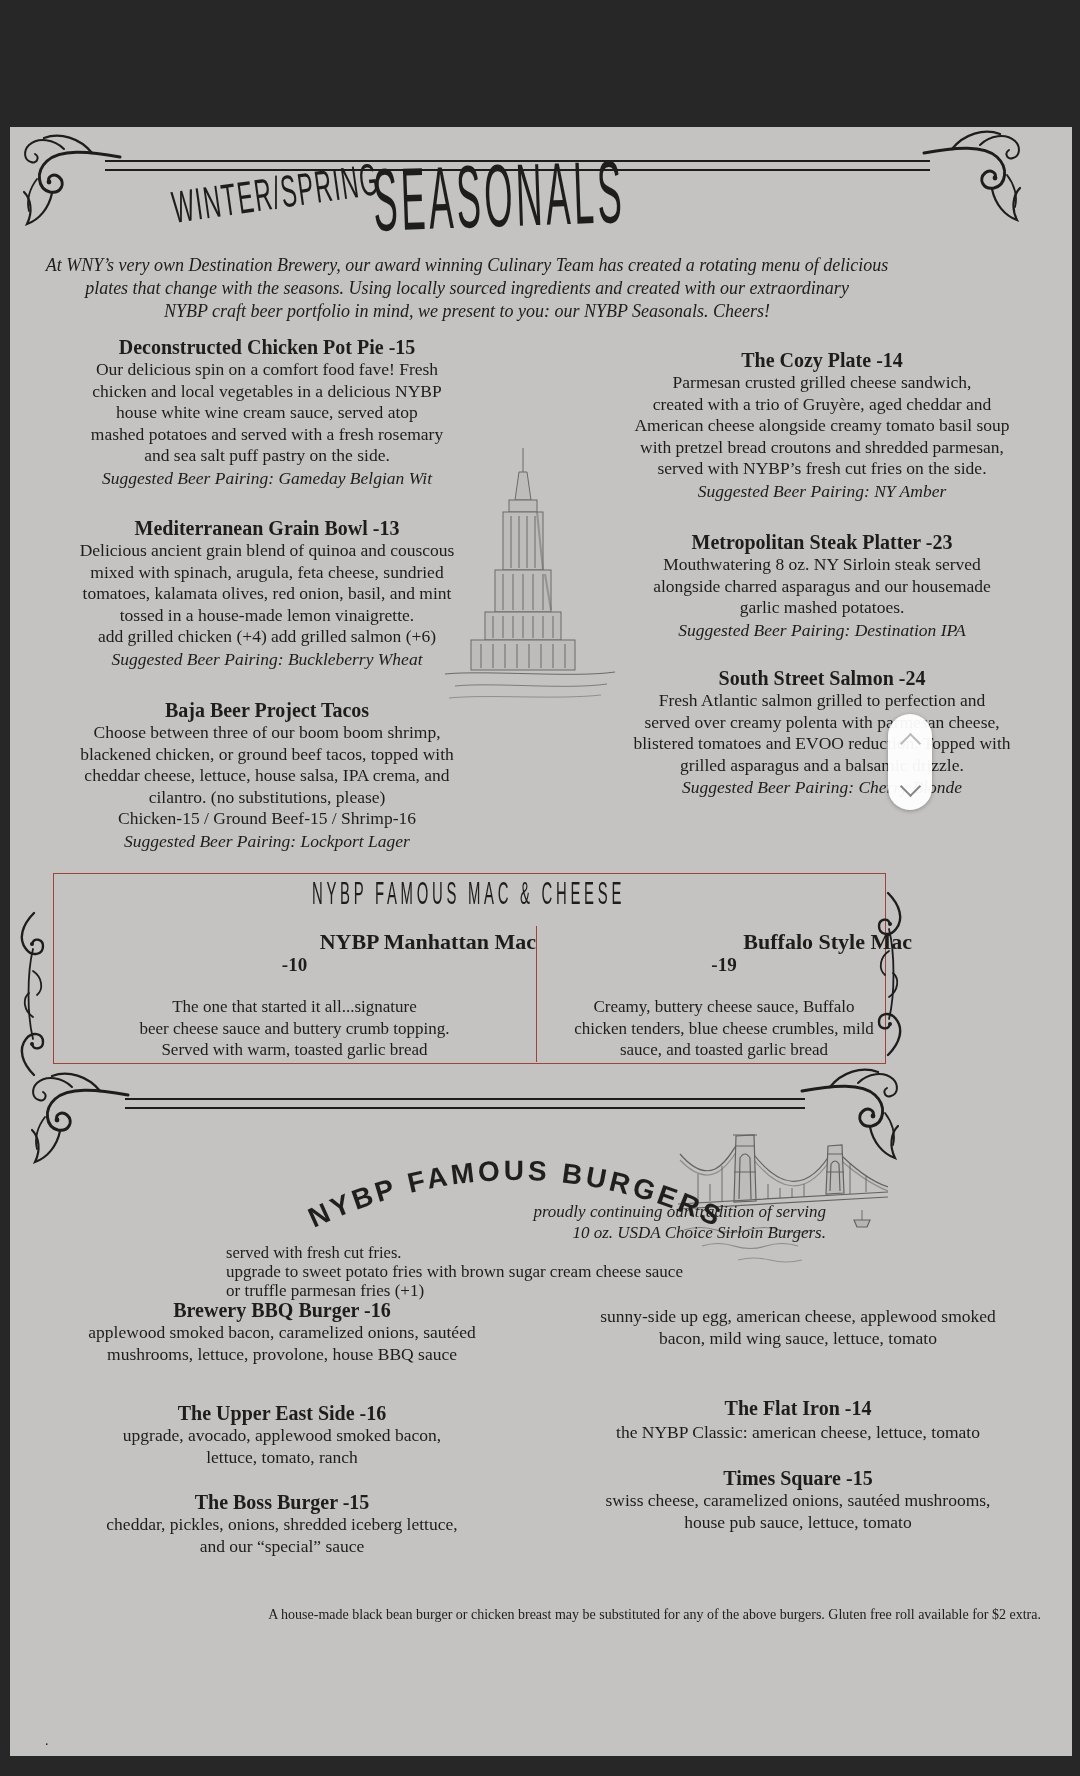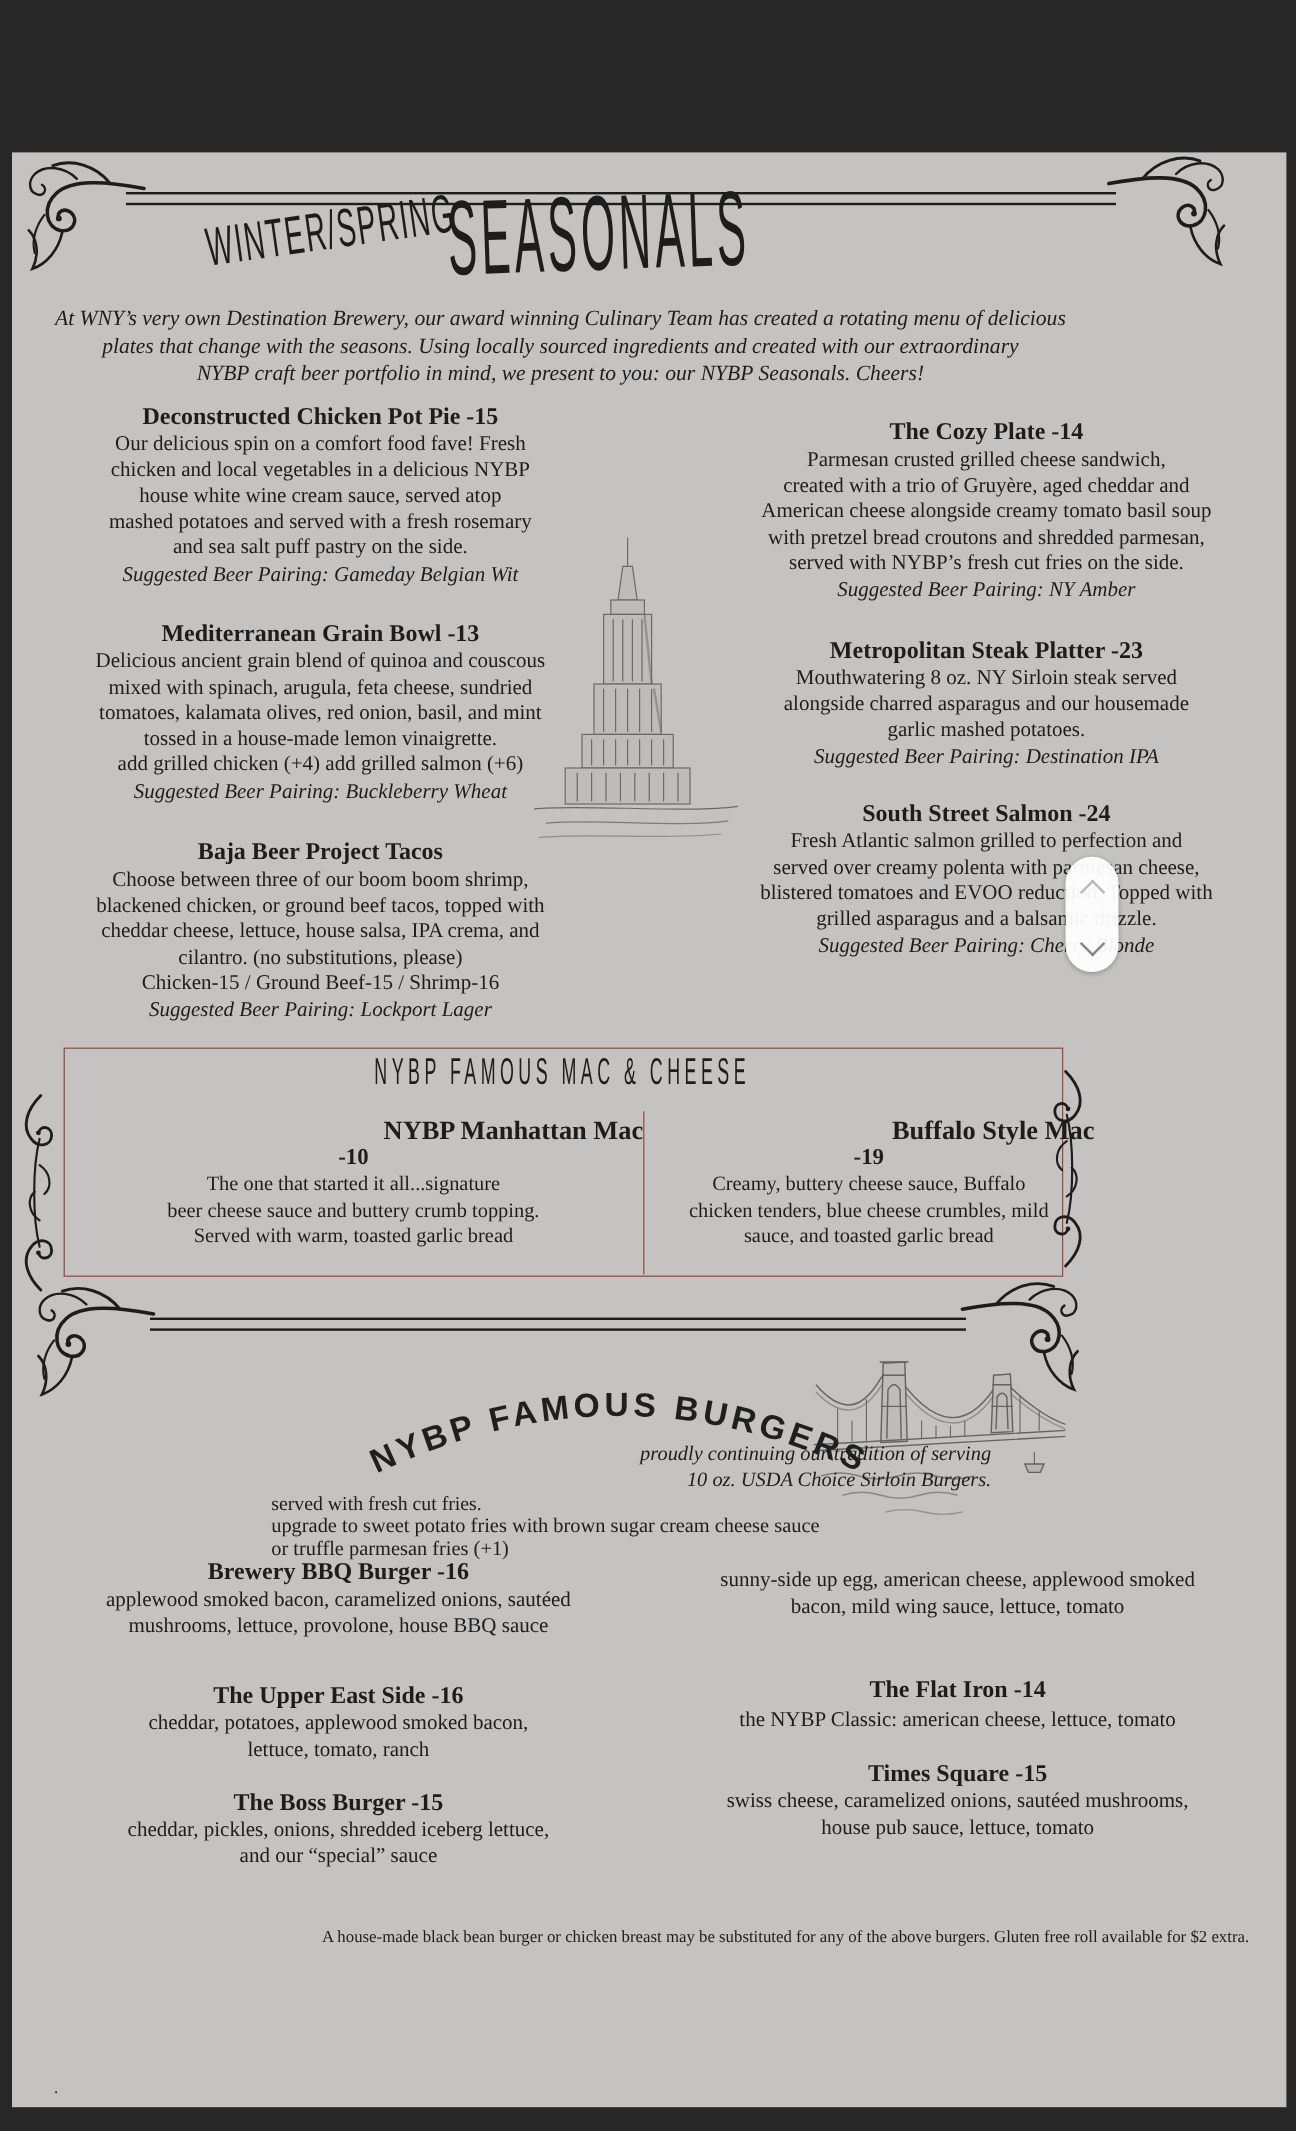--- a/index.html
+++ b/index.html
@@ -29,21 +29,21 @@
   .item .iname{font-size:20px;font-weight:bold;line-height:24px;text-align:center;}
   .item .idesc{font-size:17.5px;line-height:21.5px;text-align:center;white-space:pre-line;}
   .item .iextra{font-size:17.5px;line-height:21.5px;text-align:center;}
   .item .ipair{font-size:17.5px;line-height:21.5px;text-align:center;font-style:italic;margin-top:1px;}
 
   
   .mac-box{position:absolute;left:43px;top:746px;width:831px;height:189px;border:1px solid #9c4437;}
   .mac-divider{position:absolute;left:526px;top:799px;width:1px;height:136px;background:#9c4437;}
   .mac-cell .iname{font-size:22px;font-weight:bold;line-height:24px;text-align:right;}
   .mac-cell .iprice{font-size:19px;font-weight:bold;line-height:22px;text-align:center;}
-  .mac-cell .idesc{font-size:17px;line-height:21.5px;text-align:center;white-space:pre-line;}
+  .mac-cell .idesc{font-size:17px;line-height:21.5px;text-align:center;white-space:pre-line;margin-top:20px;}
 
   
   .tagline-i{font-style:italic;font-size:17px;line-height:21px;text-align:right;}
   .tagline-r{font-size:16.5px;line-height:19px;text-align:left;}
   .burger .iname{font-size:20px;font-weight:bold;line-height:24px;text-align:center;}
   .burger .idesc{font-size:17.5px;line-height:21.5px;text-align:center;white-space:pre-line;}
 
   .footer-note{font-size:14px;line-height:20px;text-align:right;}
   .stray{font-size:14px;}
 
@@ -244,21 +244,21 @@
       <div class="tagline-r" style="font-size:17px">or truffle parmesan fries (+1)</div>
     </div>
 
     <div class="abs burger" style="left:37px;top:1171px;width:470px">
       <div class="iname">Brewery BBQ Burger -16</div>
       <div class="idesc">applewood smoked bacon, caramelized onions, sautéed
 mushrooms, lettuce, provolone, house BBQ sauce</div>
     </div>
     <div class="abs burger" style="left:37px;top:1274px;width:470px">
       <div class="iname">The Upper East Side -16</div>
-      <div class="idesc">cheddar, potatoes, applewood smoked bacon,
+      <div class="idesc">upgrade, avocado, applewood smoked bacon,
 lettuce, tomato, ranch</div>
     </div>
     <div class="abs burger" style="left:37px;top:1363px;width:470px">
       <div class="iname">The Boss Burger -15</div>
       <div class="idesc">cheddar, pickles, onions, shredded iceberg lettuce,
 and our “special” sauce</div>
     </div>
 
     <div class="abs burger" style="left:548px;top:1179px;width:480px">
       <div class="idesc">sunny-side up egg, american cheese, applewood smoked

